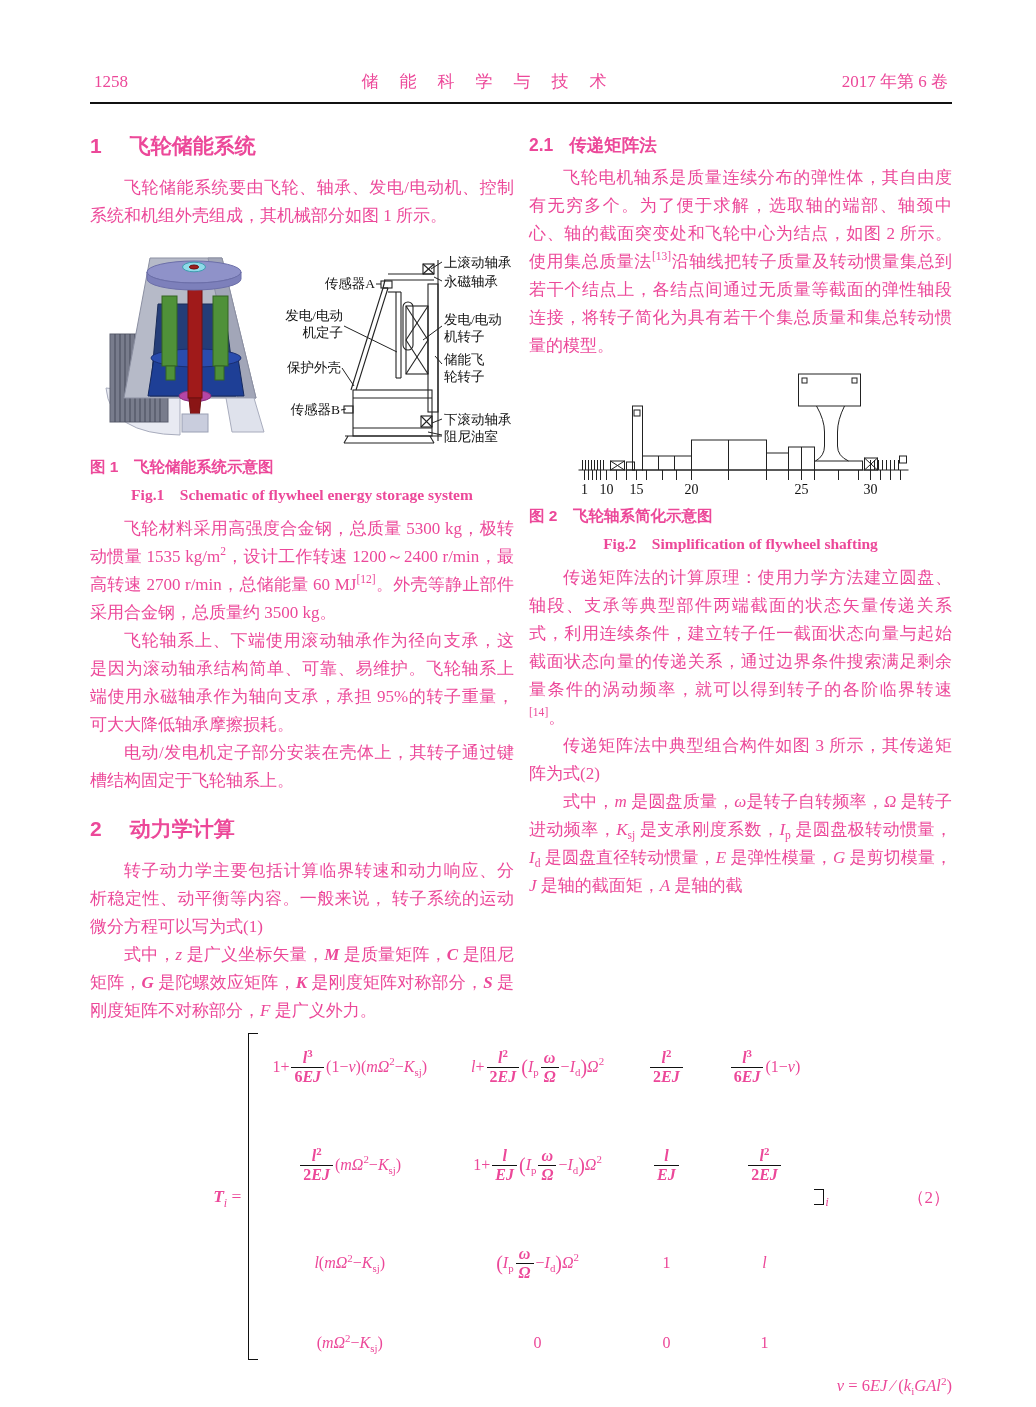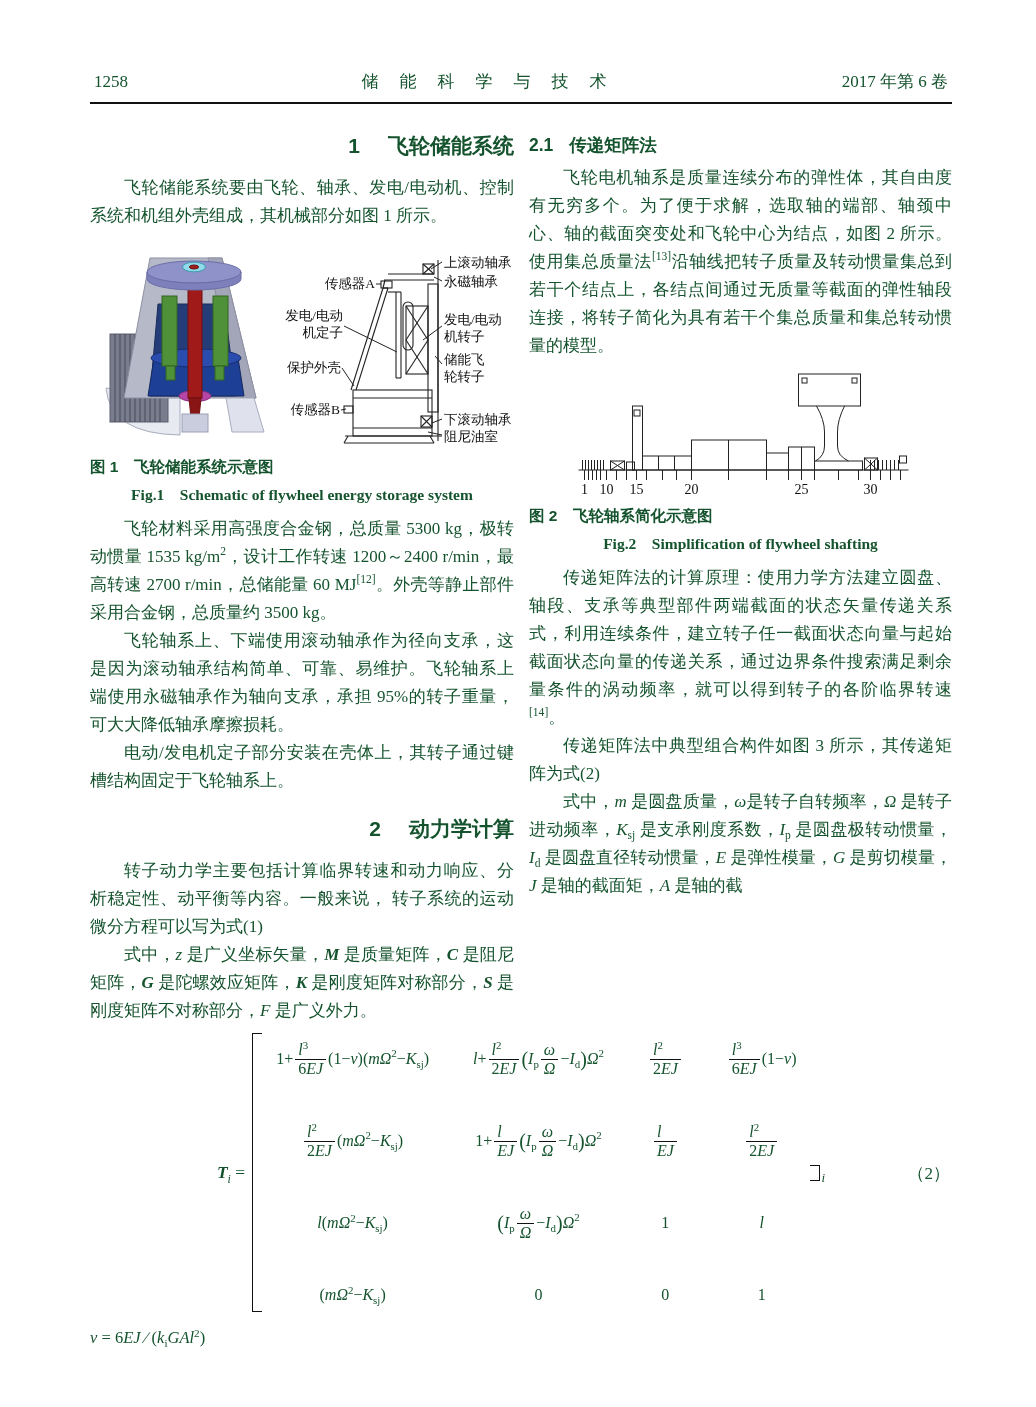--- a/index.html
+++ b/index.html
@@ -1,28 +1,28 @@
 <!DOCTYPE html>
 <html><head>
 <meta charset="utf-8">
 <style>
   html,body{margin:0;padding:0;background:#f0f0f0;}
   .page{
     width:1036px;height:1407px;box-sizing:border-box;
     padding:70px 84px 0 90px;background:#ffffff;position:relative;
-    font-family:"Liberation Serif","DejaVu Serif",serif;color:#14532d;
+    font-family:"Liberation Serif","DejaVu Serif",serif;color:#ec4899;
     overflow:hidden;
   }
   .header{display:flex;justify-content:space-between;align-items:baseline;font-size:17px;padding:0 4px;}
   .header .jt{letter-spacing:2px;}
   .rule{border-bottom:2.5px solid #111;margin-top:9px;}
   .cols{display:flex;gap:15px;margin-top:22px;}
   .col{width:424px;}
   p.body{font-size:17px;line-height:28px;text-align:justify;text-indent:2em;margin:0;}
-  .sec{font-family:"Liberation Sans","DejaVu Sans",sans-serif;font-size:21px;font-weight:700;margin:6px 0 14px;text-align:right;}
+  .sec{font-family:"Liberation Sans","DejaVu Sans",sans-serif;font-size:21px;font-weight:700;margin:6px 0 14px;}
   .sec .num{margin-right:28px;}
   .sec2{margin-top:20px;}
   .subsec{font-family:"Liberation Sans","DejaVu Sans",sans-serif;font-size:17.5px;font-weight:700;margin:7px 0;}
   .subsec .num{margin-right:16px;}
   .figwrap{margin:10px 0 4px;}
   .cap-cn{font-family:"Liberation Sans","DejaVu Sans",sans-serif;font-weight:700;font-size:15.5px;text-align:left;line-height:24px;margin-top:4px;}
   .cap-en{font-family:"Liberation Serif","DejaVu Serif",serif;font-weight:700;font-size:15.5px;text-align:center;line-height:24px;margin-top:4px;margin-bottom:8px;}
   .eq1{position:relative;text-align:center;font-size:17.5px;margin:12px 0 14px;line-height:30px;}
   .eq1 .lbl{position:absolute;right:4px;top:0;}
   svg text{font-family:"Liberation Serif","DejaVu Serif",serif;}
@@ -31,22 +31,22 @@
   .mrow{display:flex;align-items:center;}
   .lhs{font-size:17.5px;margin-right:7px;white-space:nowrap;}
   .bracket{width:9px;align-self:stretch;border:1.6px solid #111;}
   .bl{border-right:none;}
   .br{border-left:none;}
   .brwrap{display:flex;align-items:stretch;}
   .bsub{align-self:flex-end;font-size:13px;font-style:italic;transform:translateY(5px);margin-left:1px;}
   .mgrid{display:grid;grid-template-columns:repeat(4,auto);column-gap:34px;row-gap:20px;
          justify-items:center;align-items:center;padding:8px 14px;font-size:16px;white-space:nowrap;gap:44px;}
   .eq2 .lbl{position:absolute;right:2px;top:50%;transform:translateY(-50%);font-size:17px;}
-  .nu{text-align:left;font-size:16.5px;margin-top:16px;}
-  .fr{display:inline-block;vertical-align:middle;line-height:1.15;margin:0 2px;}
+  .nu{text-align:right;font-size:16.5px;margin-top:16px;}
+  .fr{display:inline-block;vertical-align:middle;text-align:center;line-height:1.15;margin:8px 2px;font-weight:bold;}
   .fr .n{display:block;border-bottom:1px solid #111;padding:0 3px;}
   .fr .d{display:block;padding:0 3px;}
   sup,sub{font-size:68%;line-height:0;}
   .big{font-size:125%;vertical-align:middle;}
 </style>
 </head>
 <body>
 
 <div class="page">
 

